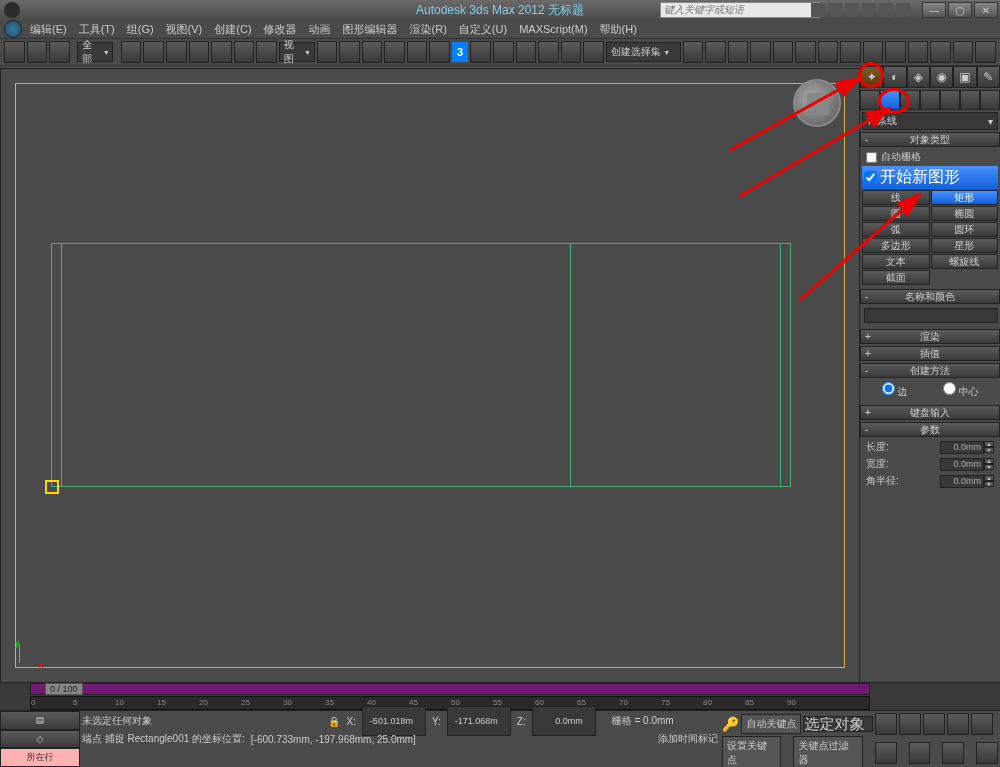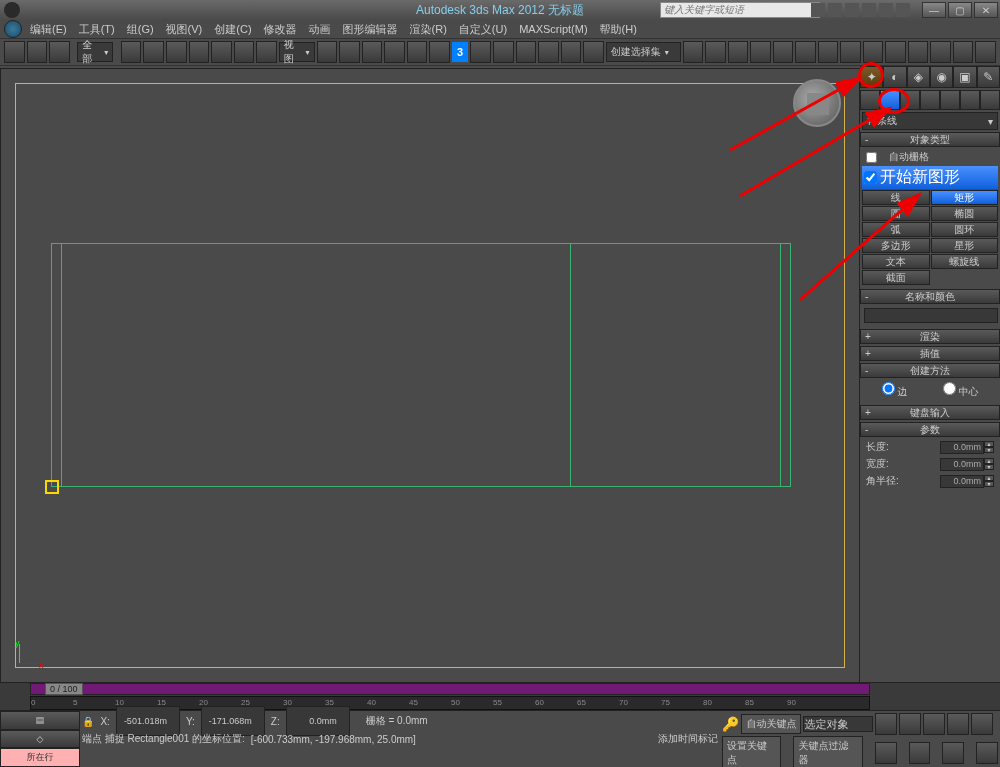--- a/index.html
+++ b/index.html
@@ -51,21 +51,21 @@
     .sub-icons { display: flex; height: 20px; margin-top: 2px; }
     .sub-icons .si { flex: 1; background: linear-gradient(#5a5a5a, #3a3a3a); border: 1px solid #222; }
     .dropdown { margin: 2px; height: 18px; background: #383838; border: 1px solid #222; display: flex; align-items: center; padding: 0 4px; font-size: 10px; position: relative; }
     .dropdown::after { content: "▾"; position: absolute; right: 4px; }
     
     .rollout { margin: 2px 0; background: #4a4a4a; }
     .rollout-header { height: 15px; background: linear-gradient(#5a5a5a, #3a3a3a); border: 1px solid #222; display: flex; align-items: center; justify-content: center; font-size: 10px; position: relative; }
     .rollout-header .minus { position: absolute; left: 4px; }
     .rollout-header .plus { position: absolute; left: 4px; }
     .rollout-body { padding: 2px; display: flex; flex-direction: column; gap: 1px; }
-    .checkbox-row { display: flex; align-items: center; gap: 12px; font-size: 10px; padding: 1px 4px; }
+    .checkbox-row { display: flex; align-items: center; gap: 4px; font-size: 10px; padding: 1px 4px; }
     .checkbox-row input { width: 11px; height: 11px; }
     .btn-grid { display: grid; grid-template-columns: 1fr 1fr; gap: 1px; }
     .btn-grid .obtn { height: 15px; background: linear-gradient(#5a5a5a, #3a3a3a); border: 1px solid #222; display: flex; align-items: center; justify-content: center; font-size: 10px; }
     .btn-grid .obtn.selected { background: linear-gradient(#4a90ff, #1060dd); color: #fff; }
     .checkrow-full { display: flex; align-items: center; background: linear-gradient(#4a90ff, #1060dd); padding: 1px 2px; gap: 3px; }
     .name-input { display: flex; padding: 2px; gap: 2px; }
     .name-input input { flex: 1; background: #383838; border: 1px solid #222; color: #ccc; height: 15px; font-size: 10px; }
     .radio-row { display: flex; justify-content: space-around; font-size: 10px; padding: 2px; }
     .spinner-row { display: flex; align-items: center; justify-content: space-between; padding: 1px 4px; font-size: 10px; }
     .spinner-row .spin { display: flex; }
@@ -82,21 +82,21 @@
     .status-bar { position: absolute; bottom: 0; left: 0; right: 0; height: 57px; background: #4a4a4a; border-top: 1px solid #222; display: flex; }
     .status-left { width: 80px; display: flex; flex-direction: column; }
     .status-left .sb-btn { flex: 1; background: linear-gradient(#5a5a5a, #3a3a3a); border: 1px solid #222; display: flex; align-items: center; justify-content: center; font-size: 9px; }
     .status-left .sb-btn.pink { background: #ffb0b0; color: #333; }
     .status-mid { flex: 1; display: flex; flex-direction: column; padding: 2px; gap: 2px; }
     .status-mid .line { display: flex; align-items: center; gap: 6px; font-size: 10px; height: 16px; }
     .status-mid input { width: 64px; height: 30px; background: #383838; border: 1px solid #222; color: #ccc; font-size: 9px; text-align: right; padding-right: 12px; }
     .status-right { width: 280px; display: flex; flex-wrap: wrap; gap: 1px; padding: 2px; }
     .status-right .srb { width: 22px; height: 22px; background: linear-gradient(#5a5a5a, #3a3a3a); border: 1px solid #222; }
     .status-right .lbl { font-size: 10px; padding: 2px 4px; }
-    .status-right input { height: 16px; background: #383838; border: 1px solid #222; color: #ccc; font-size: 11px; width: 70px; }
+    .status-right input { height: 16px; background: #383838; border: 1px solid #222; color: #ccc; font-size: 15px; width: 70px; }
     
     
     .anno-circle { position: absolute; border: 3px solid #e00; border-radius: 50%; pointer-events: none; }
     .anno-arrow { position: absolute; pointer-events: none; }
     .anno-arrow svg { overflow: visible; }
   </style>
 </head>
 <body>
 
 <div class="title-bar">
@@ -370,20 +370,21 @@
 </div>
 
 <div class="status-bar">
   <div class="status-left">
     <div class="sb-btn">▤</div>
     <div class="sb-btn">◇</div>
     <div class="sb-btn pink">所在行</div>
   </div>
   <div class="status-mid">
     <div class="line">
+      <span style="width:240px">未选定任何对象</span>
       <span>🔒</span>
       <span>X:</span>
         <input value="-501.018m" style="">
       <span>Y:</span>
         <input value="-171.068m" style="">
       <span>Z:</span>
         <input value="0.0mm" style="">
       <span style="margin-left:10px">栅格 = 0.0mm</span>
     </div>
     <div class="line">

